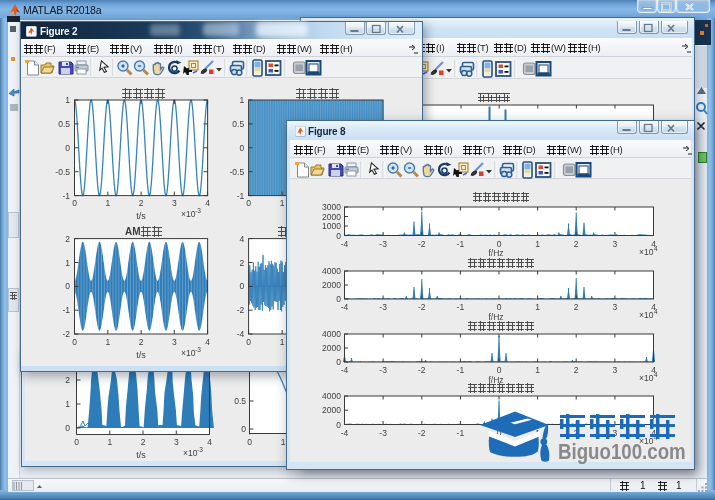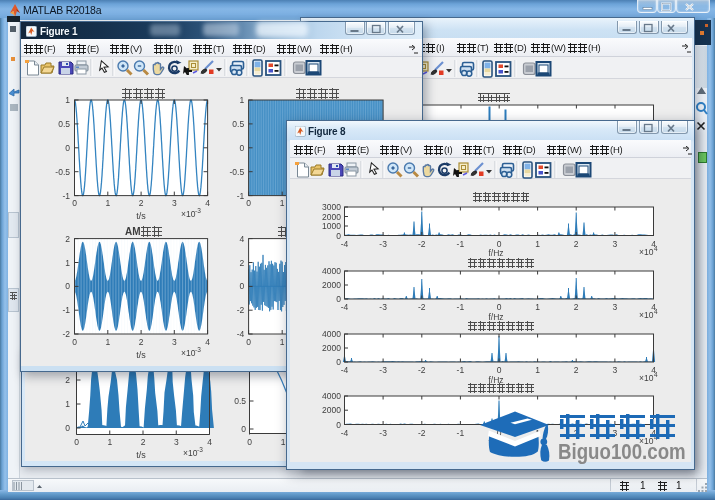--- a/index.html
+++ b/index.html
@@ -269,21 +269,21 @@
   </svg>
 <div class="ab" style="left:20px;top:21px;width:403px;height:351px;border:1px solid #46698e;box-shadow:3px 4px 10px rgba(10,20,40,.35);background:linear-gradient(180deg,#cfe2f3,#c3daf0)"></div>
 <div class="ab" style="left:21px;top:22px;width:401px;height:17px;background:linear-gradient(90deg,#12263c 0,#16314d 20%,#1b3d5f 36%,#2d5379 46%,#5d85ab 54%,#93b5d3 63%,#bdd7ee 74%,#d4e6f6 88%,#dfeefa 100%)"></div>
 <div class="ab" style="left:150px;top:24px;width:30px;height:12px;background:rgba(170,190,210,.5);border-radius:4px;filter:blur(2px)"></div>
 <div class="ab" style="left:203px;top:23px;width:36px;height:13px;background:rgba(200,215,232,.55);border-radius:4px;filter:blur(2px)"></div>
 <div class="ab" style="left:256px;top:22px;width:52px;height:15px;background:rgba(240,248,255,.75);border-radius:5px;filter:blur(2.5px)"></div>
 <svg class="ab" style="left:26px;top:26px" width="11" height="11">
     <rect x="0" y="0" width="10.5" height="10.5" rx="1.5" fill="#f4f8fb" stroke="#9ab0c4" stroke-width=".8"></rect>
     <path d="M5.2 1.6L2.2 7.4l2.1-1.2L5.2 9l1.3-3.9L8.6 6.3z" fill="#d85c24"></path>
   </svg>
-<div class="ab" style="left:40px;top:26px;font-size:10px;letter-spacing:-0.2px;font-weight:bold;color:#f4f9fd;text-shadow:0 1px 2px #0a1a2a">Figure 1</div>
+<div class="ab" style="left:40px;top:26px;font-size:10px;letter-spacing:-0.2px;font-weight:bold;color:#f4f9fd;text-shadow:0 1px 2px #0a1a2a">Figure 2</div>
 <div class="winbtn" style="left:345px;top:22px;width:20px;height:13px"></div>
 <div class="winbtn" style="left:366px;top:22px;width:20px;height:13px"></div>
 <div class="winbtn" style="left:388px;top:22px;width:27px;height:13px"></div>
 <svg class="ab" style="left:345px;top:22px" width="72" height="14">
     <rect x="5.5" y="8" width="8" height="2" fill="#68798a"></rect>
     <rect x="27.5" y="3.5" width="7.5" height="7" fill="none" stroke="#68798a" stroke-width="1.3"></rect>
     <path d="M52 4l6 6.5m0-6.5l-6 6.5" stroke="#68798a" stroke-width="1.7"></path>
   </svg>
 <div class="ab" style="left:21px;top:39px;width:401px;height:18px;background:linear-gradient(180deg,#fafbfd,#eceef3);border-bottom:1px solid #cfd2da"></div>
 <div style="position:absolute;left:24px;top:44px;height:12px;white-space:nowrap"><i class="hz" style="width:9px;height:10px;color:#1a1a1a;margin-right:1px"></i><i class="hz" style="width:9px;height:10px;color:#1a1a1a;margin-right:1px"></i><span class="lat">(F)</span></div>

